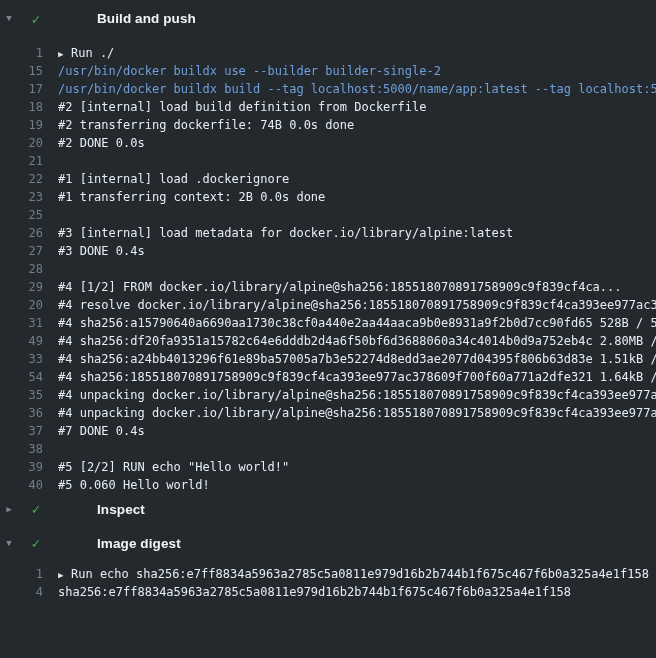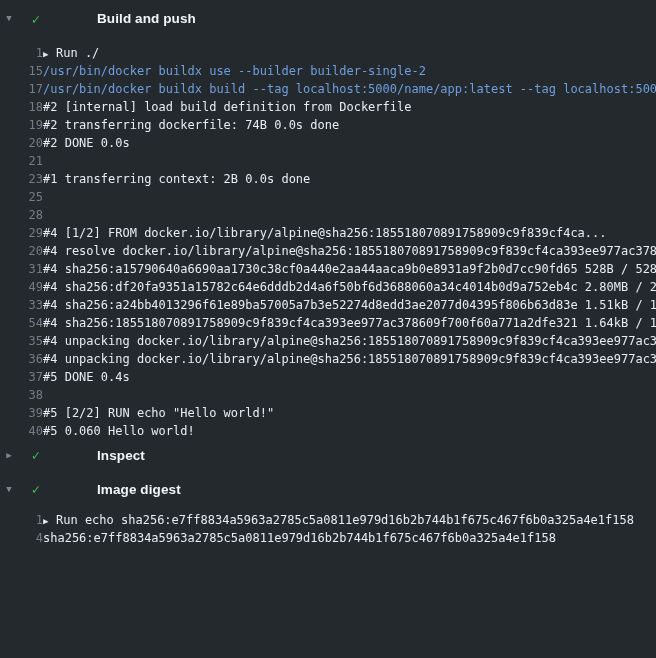--- a/index.html
+++ b/index.html
@@ -39,21 +39,21 @@
   #lines-0{margin-top:7px;}
   #lines-2{margin-top:3px;}
   .log-line{
     display:flex; height:18px; line-height:18px; overflow:hidden; width:656px;
   }
   .ln{
     width:43px; flex:none; text-align:right; color:var(--line_number);
     cursor:pointer; user-select:none;
   }
   .lt{
-    white-space:pre; overflow:hidden; flex:1;
+    margin-left:15px; white-space:pre; overflow:hidden; flex:1;
   }
   .cmd{color:var(--command_blue);}
   .expander{
     display:inline-block; font-size:9px; color:#dfe4e9; width:13px;
     cursor:pointer;
   }
   .emoji{
     display:inline-block; width:20px; vertical-align:-2px;
   }
   .emoji svg{display:block;}
@@ -92,28 +92,40 @@
         </div>
         <div class="log-line">
           <span class="ln">20</span>
           <span class="lt">#2 DONE 0.0s</span>
         </div>
         <div class="log-line">
           <span class="ln">21</span>
           <span class="lt"></span>
         </div>
         <div class="log-line">
+          <span class="ln">22</span>
+          <span class="lt">#1 [internal] load .dockerignore</span>
+        </div>
+        <div class="log-line">
           <span class="ln">23</span>
           <span class="lt">#1 transferring context: 2B 0.0s done</span>
         </div>
         <div class="log-line">
           <span class="ln">25</span>
           <span class="lt"></span>
         </div>
         <div class="log-line">
+          <span class="ln">26</span>
+          <span class="lt">#3 [internal] load metadata for docker.io/library/alpine:latest</span>
+        </div>
+        <div class="log-line">
+          <span class="ln">27</span>
+          <span class="lt">#3 DONE 0.4s</span>
+        </div>
+        <div class="log-line">
           <span class="ln">28</span>
           <span class="lt"></span>
         </div>
         <div class="log-line">
           <span class="ln">29</span>
           <span class="lt">#4 [1/2] FROM docker.io/library/alpine@sha256:185518070891758909c9f839cf4ca...</span>
         </div>
         <div class="log-line">
           <span class="ln">20</span>
           <span class="lt">#4 resolve docker.io/library/alpine@sha256:185518070891758909c9f839cf4ca393ee977ac378609f700f60a771a2dfe321</span>
@@ -137,21 +149,21 @@
         <div class="log-line">
           <span class="ln">35</span>
           <span class="lt">#4 unpacking docker.io/library/alpine@sha256:185518070891758909c9f839cf4ca393ee977ac378609f700f60a771a2dfe321</span>
         </div>
         <div class="log-line">
           <span class="ln">36</span>
           <span class="lt">#4 unpacking docker.io/library/alpine@sha256:185518070891758909c9f839cf4ca393ee977ac378609f700f60a771a2dfe321</span>
         </div>
         <div class="log-line">
           <span class="ln">37</span>
-          <span class="lt">#5 DONE 0.4s</span>
+          <span class="lt">#7 DONE 0.4s</span>
         </div>
         <div class="log-line">
           <span class="ln">38</span>
           <span class="lt"></span>
         </div>
         <div class="log-line">
           <span class="ln">39</span>
           <span class="lt">#5 [2/2] RUN echo "Hello world!"</span>
         </div>
         <div class="log-line">

